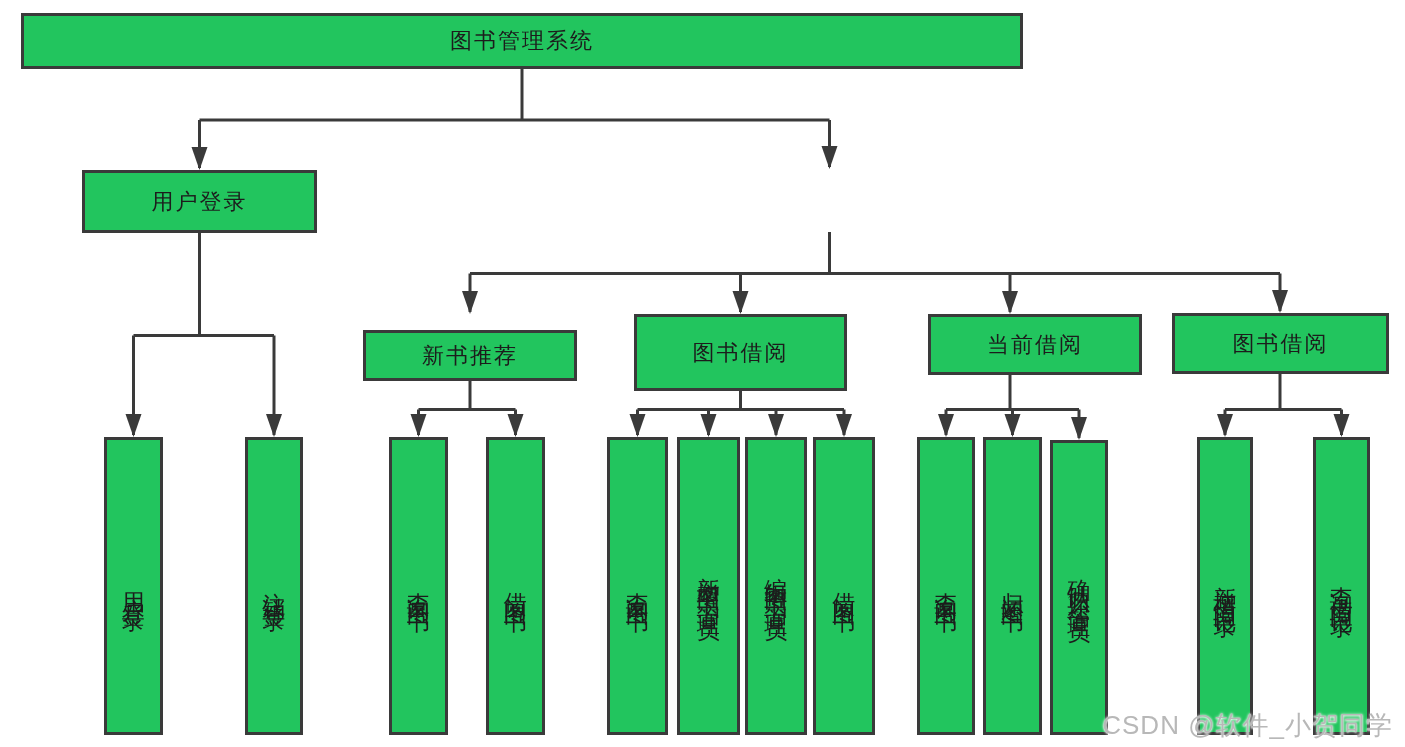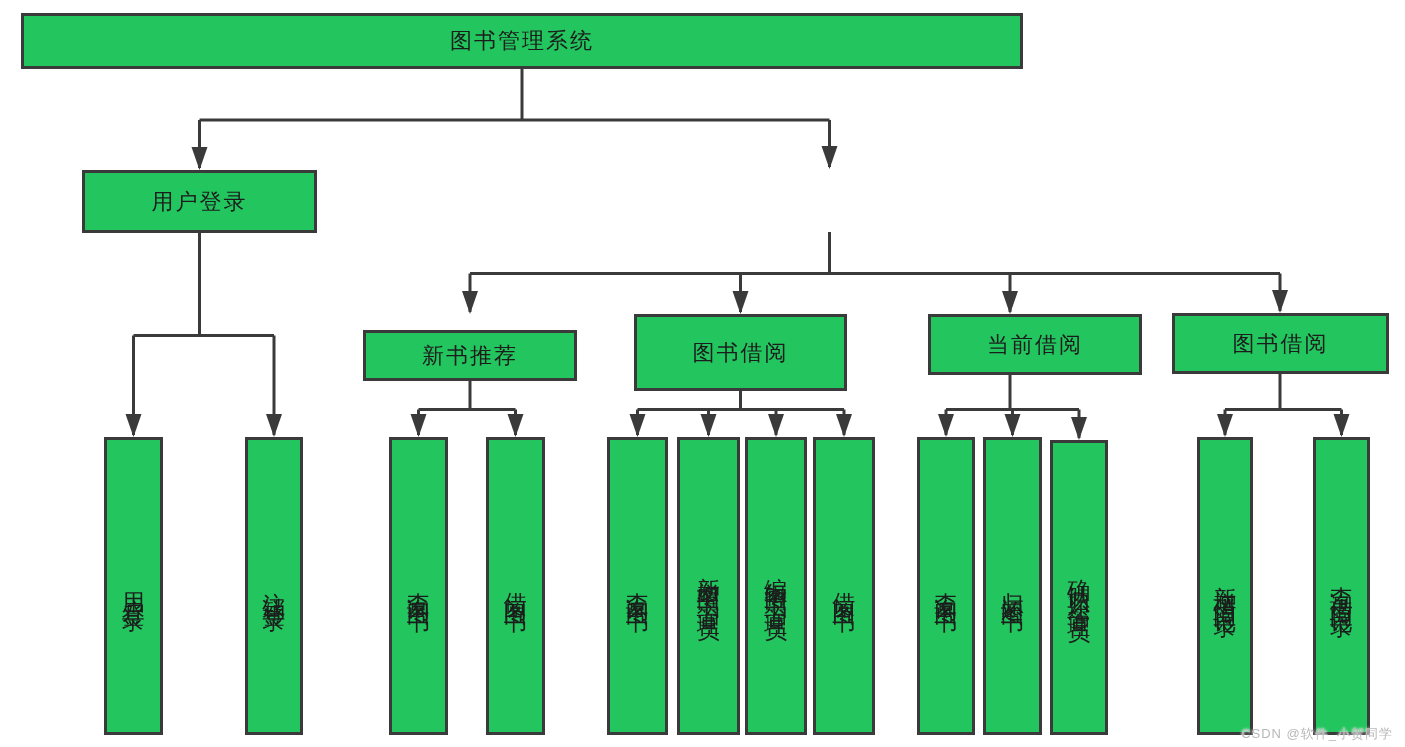--- a/index.html
+++ b/index.html
@@ -40,21 +40,21 @@
     font-size: 23px;
     letter-spacing: 6px;
     line-height: 1.15;
     white-space: nowrap;
   }
   #watermark {
     position: absolute;
     right: 12px;
     bottom: 4px;
     z-index: 5;
-    font-size: 13px;
+    font-size: 26px;
     letter-spacing: 1px;
     color: #b8b8b8;
     text-shadow: 0 0 3px #ffffff, 0 1px 2px rgba(255,255,255,0.9);
     white-space: nowrap;
   }
 </style>
 </head>
 <body>
 
 <div id="canvas">

